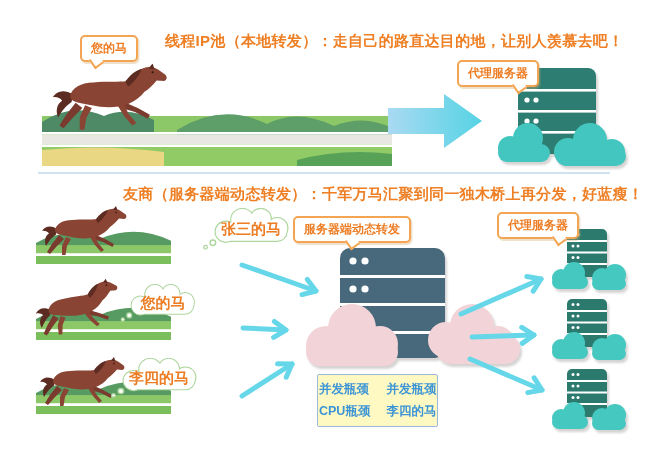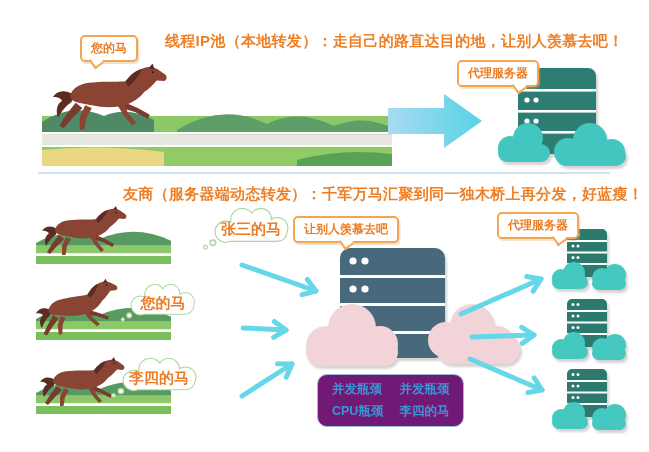--- a/index.html
+++ b/index.html
@@ -14,22 +14,22 @@
   .bubble::after{content:"";position:absolute;bottom:-6.5px;width:9px;height:9px;background:#fff;
           border-right:2px solid #f3a553;border-bottom:2px solid #f3a553;transform:rotate(55deg);}
   .tail-bl::after{left:9px;}
   .tail-br::after{right:12px;}
   .tail-bc::after{left:50%;margin-left:-5px;}
   
   .cloud-bubble{position:absolute;z-index:30;}
   .cloud-bubble .txt{position:absolute;inset:0;display:flex;align-items:center;justify-content:center;
           padding-left:10px;color:#ed7d24;font-weight:bold;font-size:15px;white-space:nowrap;}
   
-  .bottleneck{position:absolute;left:317px;top:374px;background:#701a75;border:1.5px solid #9db9d9;
-          border-radius:10px;padding:6px 14px;display:grid;grid-template-columns:auto auto;
+  .bottleneck{position:absolute;left:317px;top:374px;background:#fef9c3;border:1.5px solid #9db9d9;
+          border-radius:2px;padding:6px 1px;display:grid;grid-template-columns:auto auto;
           column-gap:16px;row-gap:5px;color:#3e95d6;font-weight:bold;font-size:12.5px;z-index:25;}
   .bottleneck span{white-space:nowrap;}
   .divider{position:absolute;left:38px;top:172px;width:572px;height:0;border-top:2px solid #cfe2f4;}
   .shadowed{filter:drop-shadow(2px 3px 1px rgba(120,110,110,.30));}
   svg{display:block;}
 </style>
 </head>
 <body>
 
 <div class="stage">
@@ -230,21 +230,21 @@
           <circle cx="84" cy="22" r="11"></circle>
         <rect x="24" y="16" width="70" height="20" rx="10"></rect>
       </g>
       <circle cx="14" cy="38" r="3" fill="#fff" stroke="#aed69e" stroke-width="1.6"></circle>
       <circle cx="6" cy="43" r="2" fill="#fff" stroke="#aed69e" stroke-width="1.4"></circle>
     </svg>
     <div class="txt">李四的马</div>
   </div>
 
   <div class="bubble tail-bc" style="left:293px;top:216px;">
-    <span>让别人羡慕去吧</span>
+    <span>服务器端动态转发</span>
   </div>
 
   <svg class="abs shadowed" style="left:296px;top:242px;z-index:10;" width="230" height="136" viewBox="0 0 230 136">
     <rect x="44" y="6" width="105" height="110" rx="10" fill="#48697c"></rect>
     <rect x="44" y="33" width="105" height="3" fill="#fff"></rect>
     <rect x="44" y="61" width="105" height="3" fill="#fff"></rect>
     <rect x="44" y="89" width="105" height="3" fill="#fff"></rect>
     <g fill="#fff">
       <circle cx="57" cy="19" r="3.6"></circle>
         <circle cx="69" cy="19" r="3.6"></circle>

